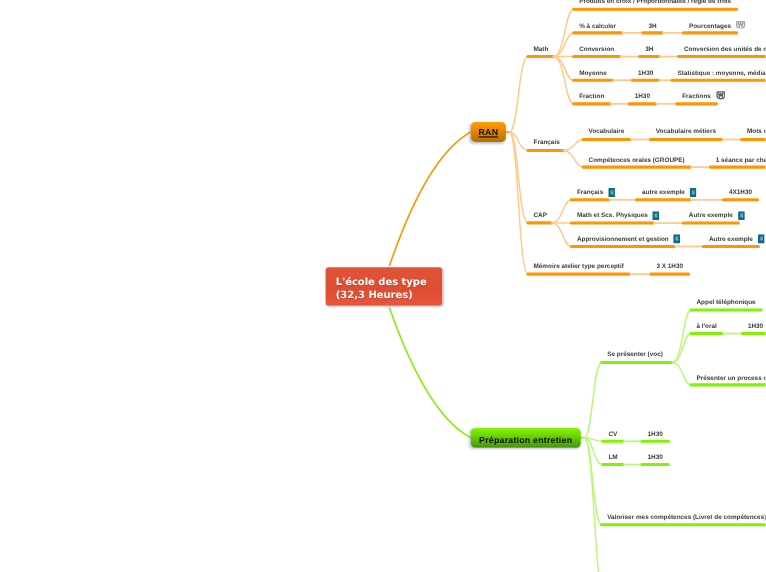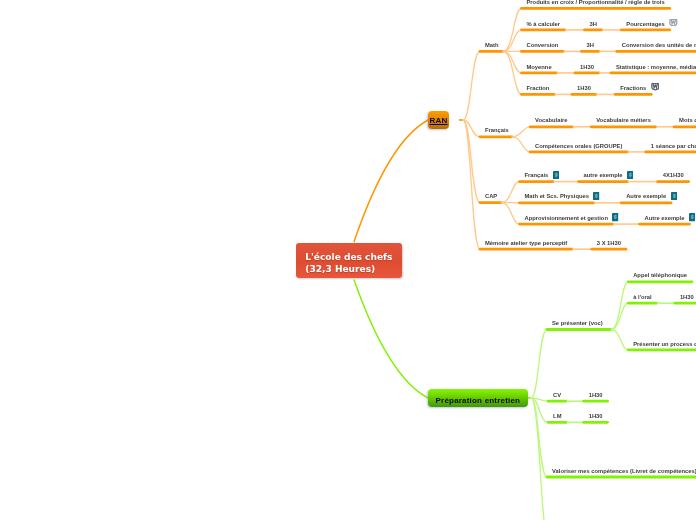--- a/index.html
+++ b/index.html
@@ -112,24 +112,24 @@
       <path d="M531.1999999999999 397.85 C 539.312 397.85 539.312 422.3 548.1 422.3" fill="none" stroke="#BAF87B" stroke-width="1.3" stroke-linecap="round"></path>
       <line x1="548.1" y1="422.3" x2="566.475" y2="422.3" stroke="#80F202" stroke-width="2.8" stroke-linecap="round"></line>
       <line x1="566.475" y1="422.3" x2="583.7" y2="422.3" stroke="#BAF87B" stroke-width="1.6" stroke-linecap="butt"></line>
       <line x1="583.7" y1="422.3" x2="607.559375" y2="422.3" stroke="#80F202" stroke-width="2.8" stroke-linecap="round"></line>
       <path d="M531.1999999999999 397.85 C 538.784 397.85 538.784 477 547 477" fill="none" stroke="#BAF87B" stroke-width="1.3" stroke-linecap="round"></path>
       <line x1="547" y1="477" x2="701.671875" y2="477" stroke="#80F202" stroke-width="2.8" stroke-linecap="round"></line>
       <path d="M531.1999999999999 397.85 C 540.2239999999999 397.85 540.2239999999999 545 550 545" fill="none" stroke="#BAF87B" stroke-width="1.3" stroke-linecap="round"></path>
     </svg>
   <div id="nodes">
       <div class="rootnode" style="left: 296px; top: 242.8px; width: 105.5px; height: 35.2px; padding: 9.5px 0px 0px 9.3px;">
-        <span class="l">L'école des chefs</span>
+        <span class="l">L'école des type</span>
         <span class="l">(32,3 Heures)</span>
       </div>
-      <div class="topic orange" style="padding-top: 1.2px; left: 428px; top: 111.1px; width: 21px; height: 17.8px; text-decoration: underline;">RAN</div>
+      <div class="topic orange" style="padding-top: 1.2px; left: 428px; top: 111.1px; width: 32px; height: 17.8px; text-decoration: underline;">RAN</div>
       <div class="lbl" style="left: 485px; top: 42px;">Math</div>
       <div class="lbl" style="left: 526.5px; top: -1px;">Produits en croix / Proportionnalité / règle de trois</div>
       <div class="lbl" style="left: 526.5px; top: 20.5px;">% à calculer</div>
       <div class="lbl" style="left: 589.5px; top: 20.5px;">3H</div>
       <div class="lbl" style="left: 626.3px; top: 20.5px;">Pourcentages</div>
       <svg class="ico" width="8.6" height="7.4" viewBox="0 0 22 20" style="left: 669.044px; top: 18.9px;">
         <path d="M1.7 3.6a2.8 2.8 0 0 1 2.8-2.8h13a2.8 2.8 0 0 1 2.8 2.8v8.2c0 2.8-2 4.6-4 5.4-1.5.6-2.4 1.2-5.3 1.2s-3.8-.6-5.3-1.2c-2-.8-4-2.6-4-5.4z" fill="none" stroke="#9ba4ab" stroke-width="3.6"></path>
         <path d="M5.4 2.2 7.8 12.8 11 5.6 14.2 12.8 16.6 2.2" fill="none" stroke="#9ba4ab" stroke-width="3.4"></path>
       </svg>
       <div class="lbl" style="left: 526.5px; top: 42px;">Conversion</div>

